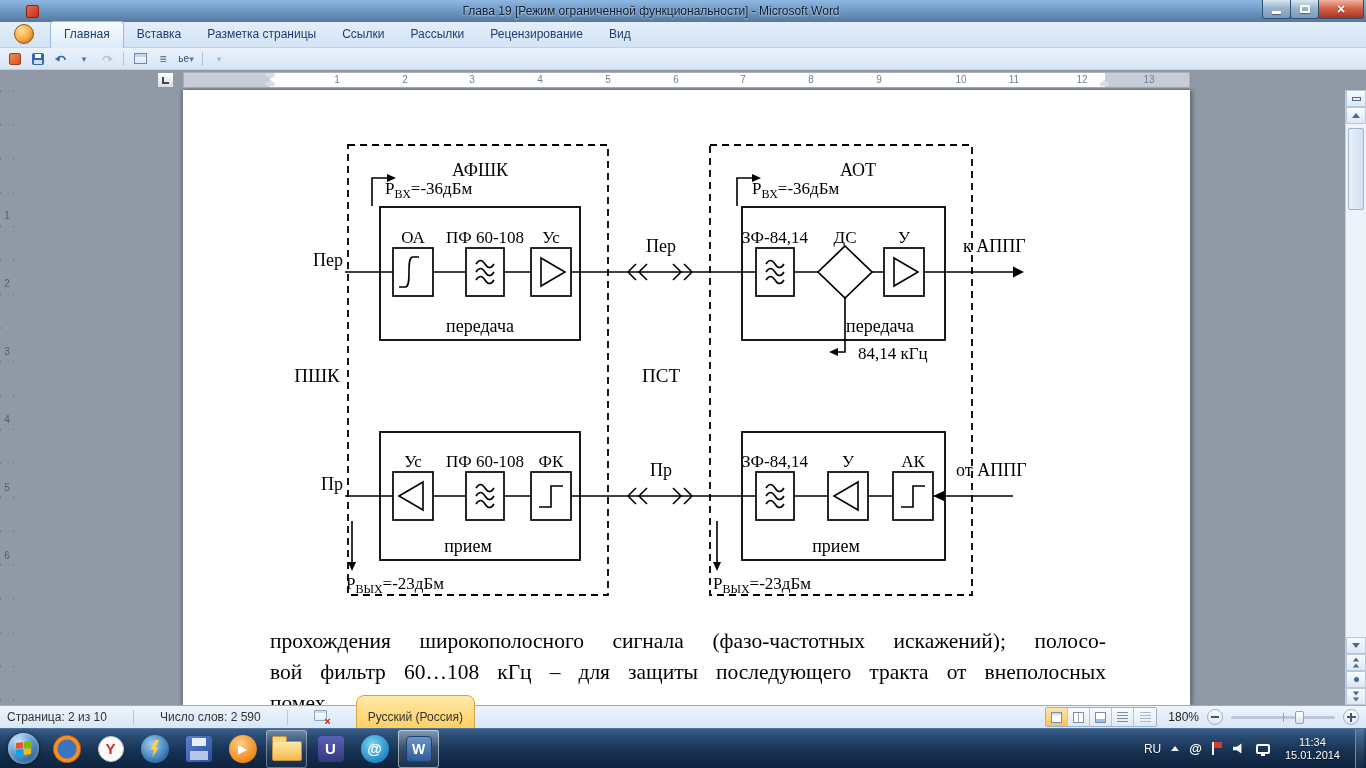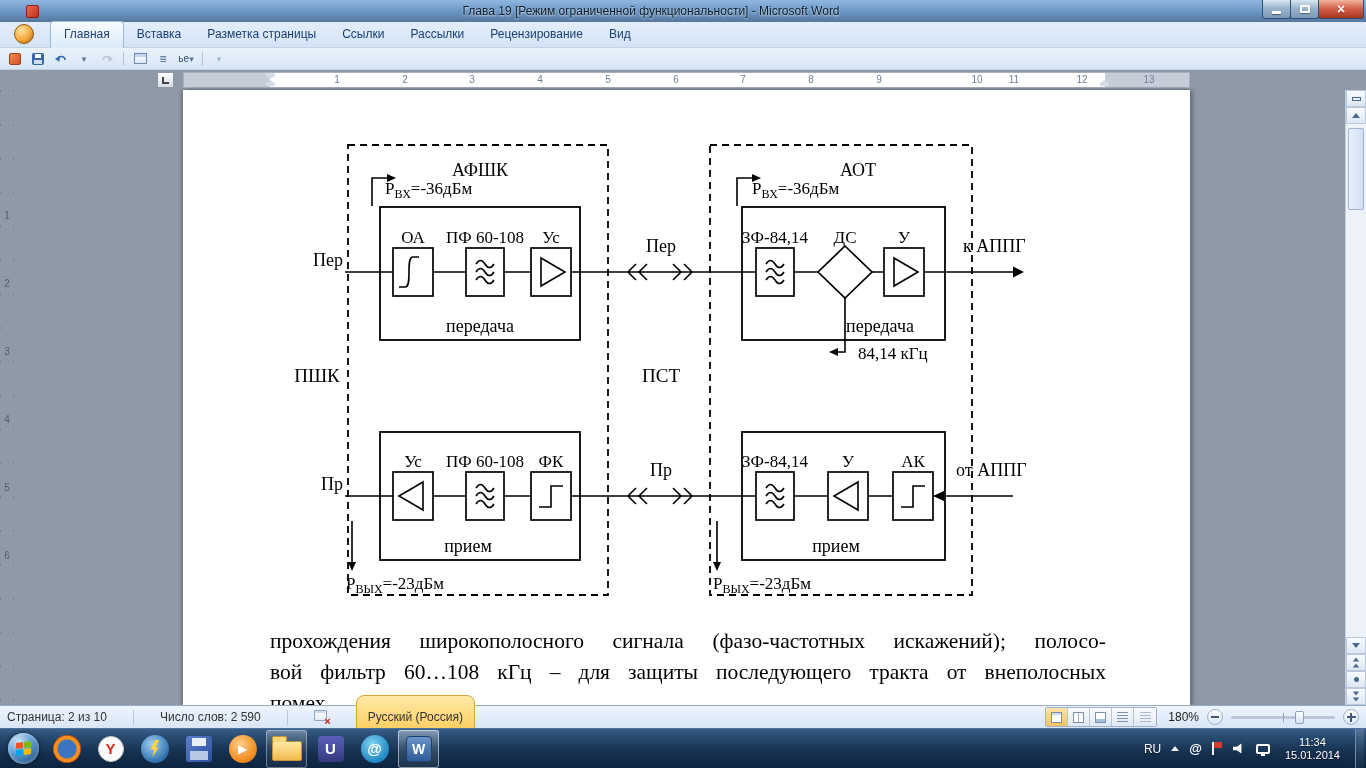--- a/index.html
+++ b/index.html
@@ -272,21 +272,21 @@
         <span class="ind ind-right"></span>
         <span class="hnum" style="left:154px">1</span>
         <span class="hnum" style="left:222px">2</span>
         <span class="hnum" style="left:289px">3</span>
         <span class="hnum" style="left:357px">4</span>
         <span class="hnum" style="left:425px">5</span>
         <span class="hnum" style="left:493px">6</span>
         <span class="hnum" style="left:560px">7</span>
         <span class="hnum" style="left:628px">8</span>
         <span class="hnum" style="left:696px">9</span>
-        <span class="hnum" style="left:794px">10</span>
+        <span class="hnum" style="left:778px">10</span>
         <span class="hnum" style="left:831px">11</span>
         <span class="hnum" style="left:899px">12</span>
         <span class="hnum" style="left:966px">13</span>
       </div>
     </div>
 
     <div class="v-ruler">
       <span class="vnum" style="top:120px">1</span>
       <span class="vnum" style="top:188px">2</span>
       <span class="vnum" style="top:256px">3</span>

